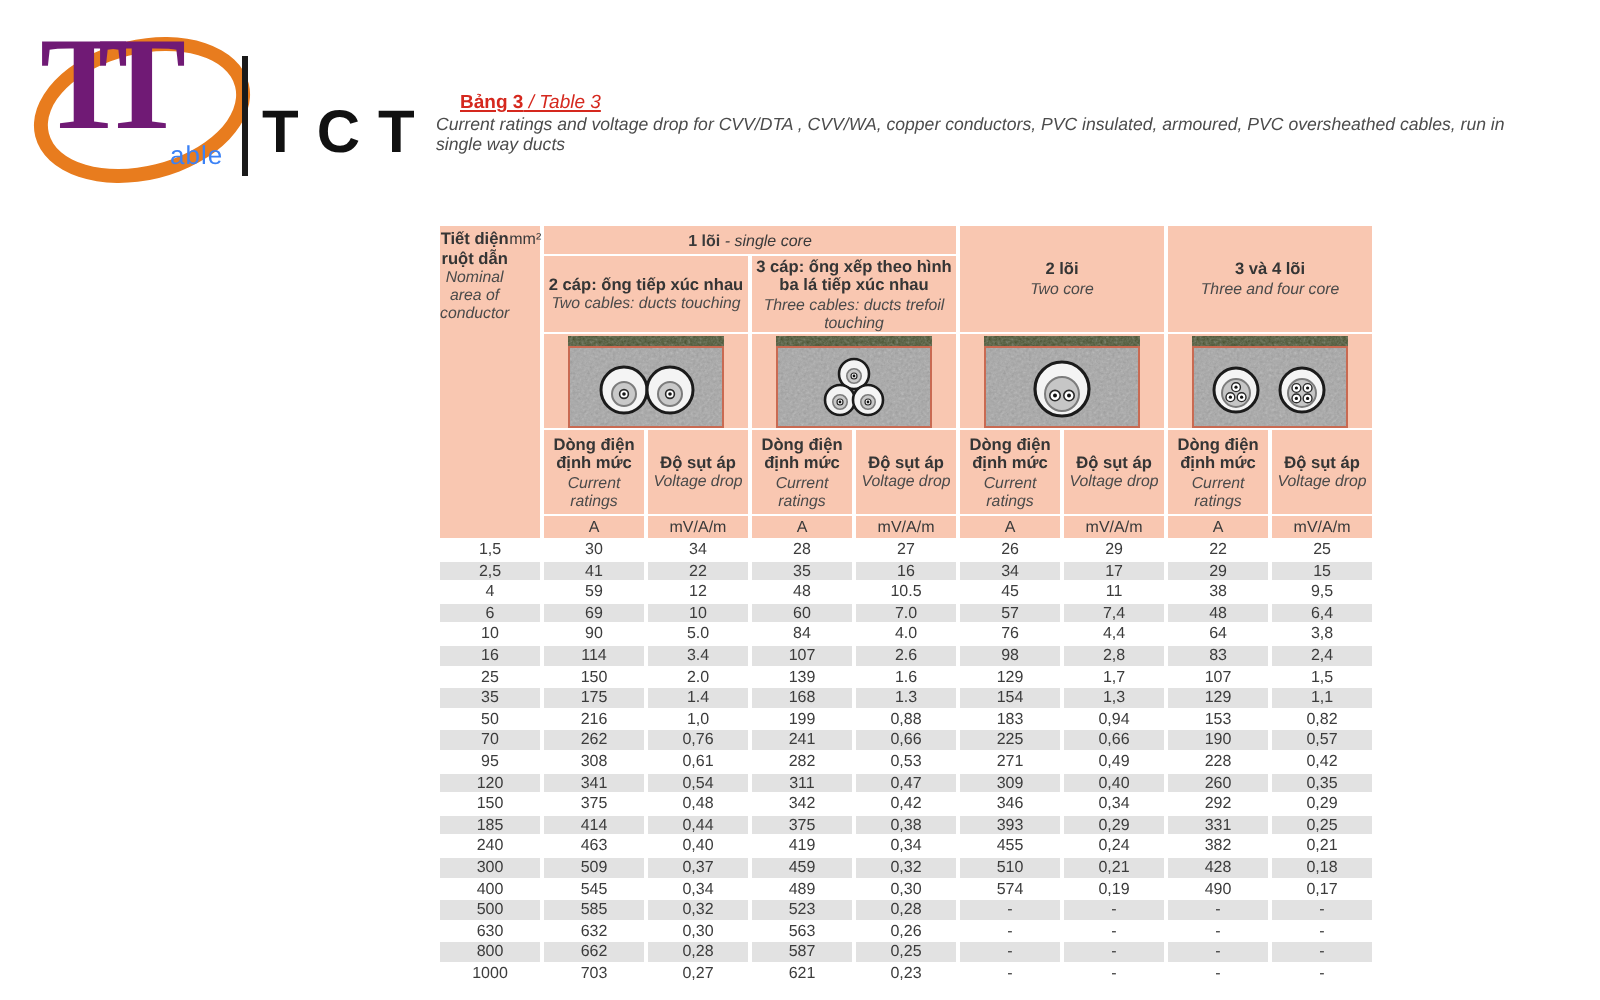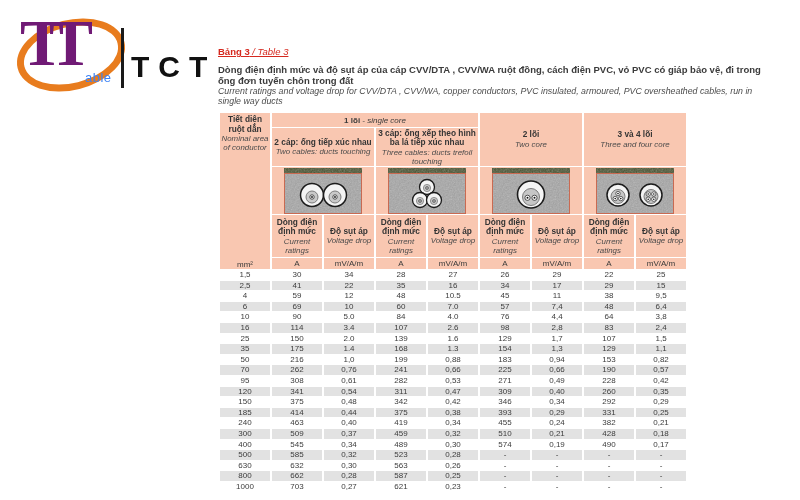--- a/index.html
+++ b/index.html
@@ -13,39 +13,39 @@
   .logo-tt{position:absolute;left:12px;top:-4px;font-family:"Liberation Serif","DejaVu Serif",serif;
            font-size:66px;font-weight:bold;line-height:1;color:#701a75;letter-spacing:-15px;}
   .logo-able{position:absolute;left:77px;top:56px;font-size:13px;color:#3b82f6;letter-spacing:0.5px;}
   .logo-divider{position:absolute;left:113px;top:14px;width:3px;height:60px;background:#1a1a1a;}
   .logo-line1{position:absolute;left:123px;top:13px;font-size:18px;font-weight:bold;color:#111;white-space:nowrap;}
   .logo-line2{position:absolute;left:123px;top:36px;font-size:30px;font-weight:bold;color:#111;letter-spacing:9px;}
 
   
   .doc{position:absolute;left:218px;top:46px;width:572px;}
   .table-ref{font-size:9.5px;color:#d5281e;text-decoration:underline;}
-  .ref-vn{font-weight:bold;}
+  .ref-vn{font-weight:bold;margin-left:12px;}
   .ref-en{font-style:italic;}
   .title-vn{margin-top:7px;width:548px;font-size:9.5px;font-weight:bold;line-height:11px;color:#3b3b3b;}
   .title-en{width:548px;font-size:8.8px;font-style:italic;line-height:10px;color:#4c4c4c;}
 
   
   table.cable{position:absolute;left:218px;top:112px;width:470px;border-collapse:separate;
               border-spacing:2px 1px;table-layout:fixed;font-size:8px;}
   table.cable th,table.cable td{padding:0;text-align:center;vertical-align:middle;font-weight:normal;}
   .ph{background:#f9c7b1;}
   .vn{display:block;font-weight:bold;font-size:8.3px;line-height:9.5px;color:#353535;}
   .en{display:block;font-style:italic;font-size:7.9px;line-height:9px;color:#4a4a4a;}
   .row-a th{height:14px;}
   .row-b th{height:38px;vertical-align:top;padding-top:1px;}
   .row-img td{height:47px;}
   .row-d th{height:42px;}
   .row-units td{height:11px;font-size:8px;color:#3a3a3a;}
   .col1-cell{vertical-align:top;}
-  .col1-inner{display:flex;flex-direction:column;justify-content:space-between;height:154px;padding-top:2px;border-radius:24px;}
+  .col1-inner{display:flex;flex-direction:row;justify-content:space-between;height:154px;padding-top:2px;border-radius:24px;}
   .top-pad{vertical-align:top;padding-top:2px;}
   .duct-img{width:78px;height:46px;margin:0 auto;display:block;}
   tbody.data td{height:9.6px;line-height:9.6px;font-size:8px;color:#3c3c3c;background:#fff;}
   tbody.data tr.stripe td{background:#e2e2e2;}
 </style>
 </head>
 <body>
 
 <div class="page">
 
@@ -54,21 +54,20 @@
     <div class="logo-tt">TT</div>
     <div class="logo-able">able</div>
     <div class="logo-divider"></div>
     <div class="logo-line2">TCT</div>
   </div>
 
   <div class="doc">
     <div class="table-ref">
       <span class="ref-vn">Bảng 3</span><span class="ref-en"> / Table 3</span>
     </div>
-    <div class="title-vn">Dòng điện định mức và độ sụt áp của cáp CVV/DTA , CVV/WA ruột đồng, cách điện PVC, vỏ PVC có giáp bảo vệ, đi trong ống đơn tuyến chôn trong đất</div>
     <div class="title-en">Current ratings and voltage drop for CVV/DTA , CVV/WA, copper conductors, PVC insulated, armoured, PVC oversheathed cables, run in single way ducts</div>
   </div>
 
   <table class="cable">
     <colgroup>
       <col style="width:50px">
         <col style="width:50px">
         <col style="width:50px">
       <col style="width:50px">
         <col style="width:50px">

